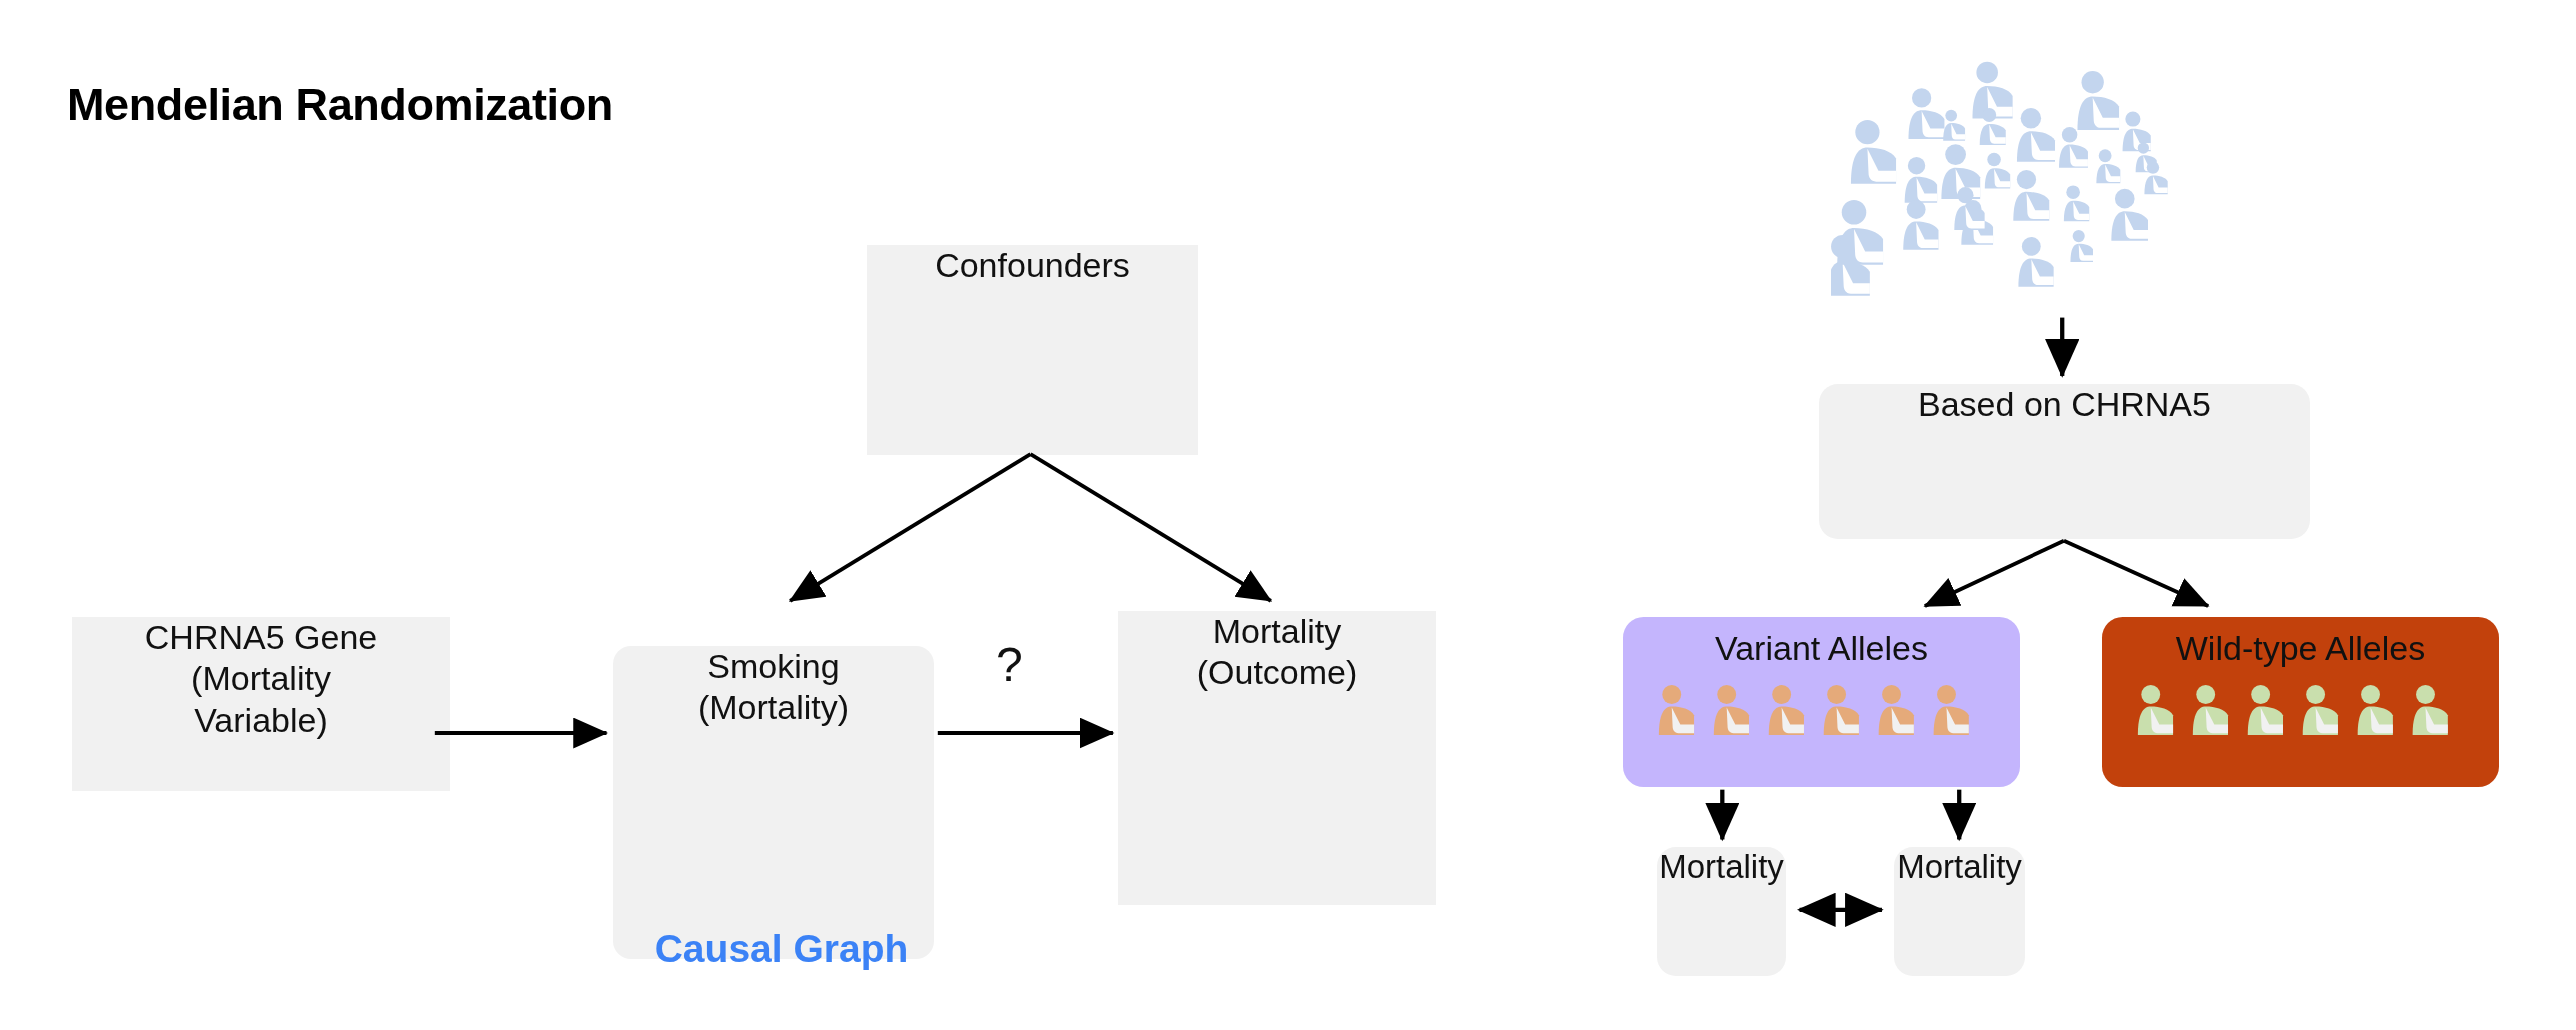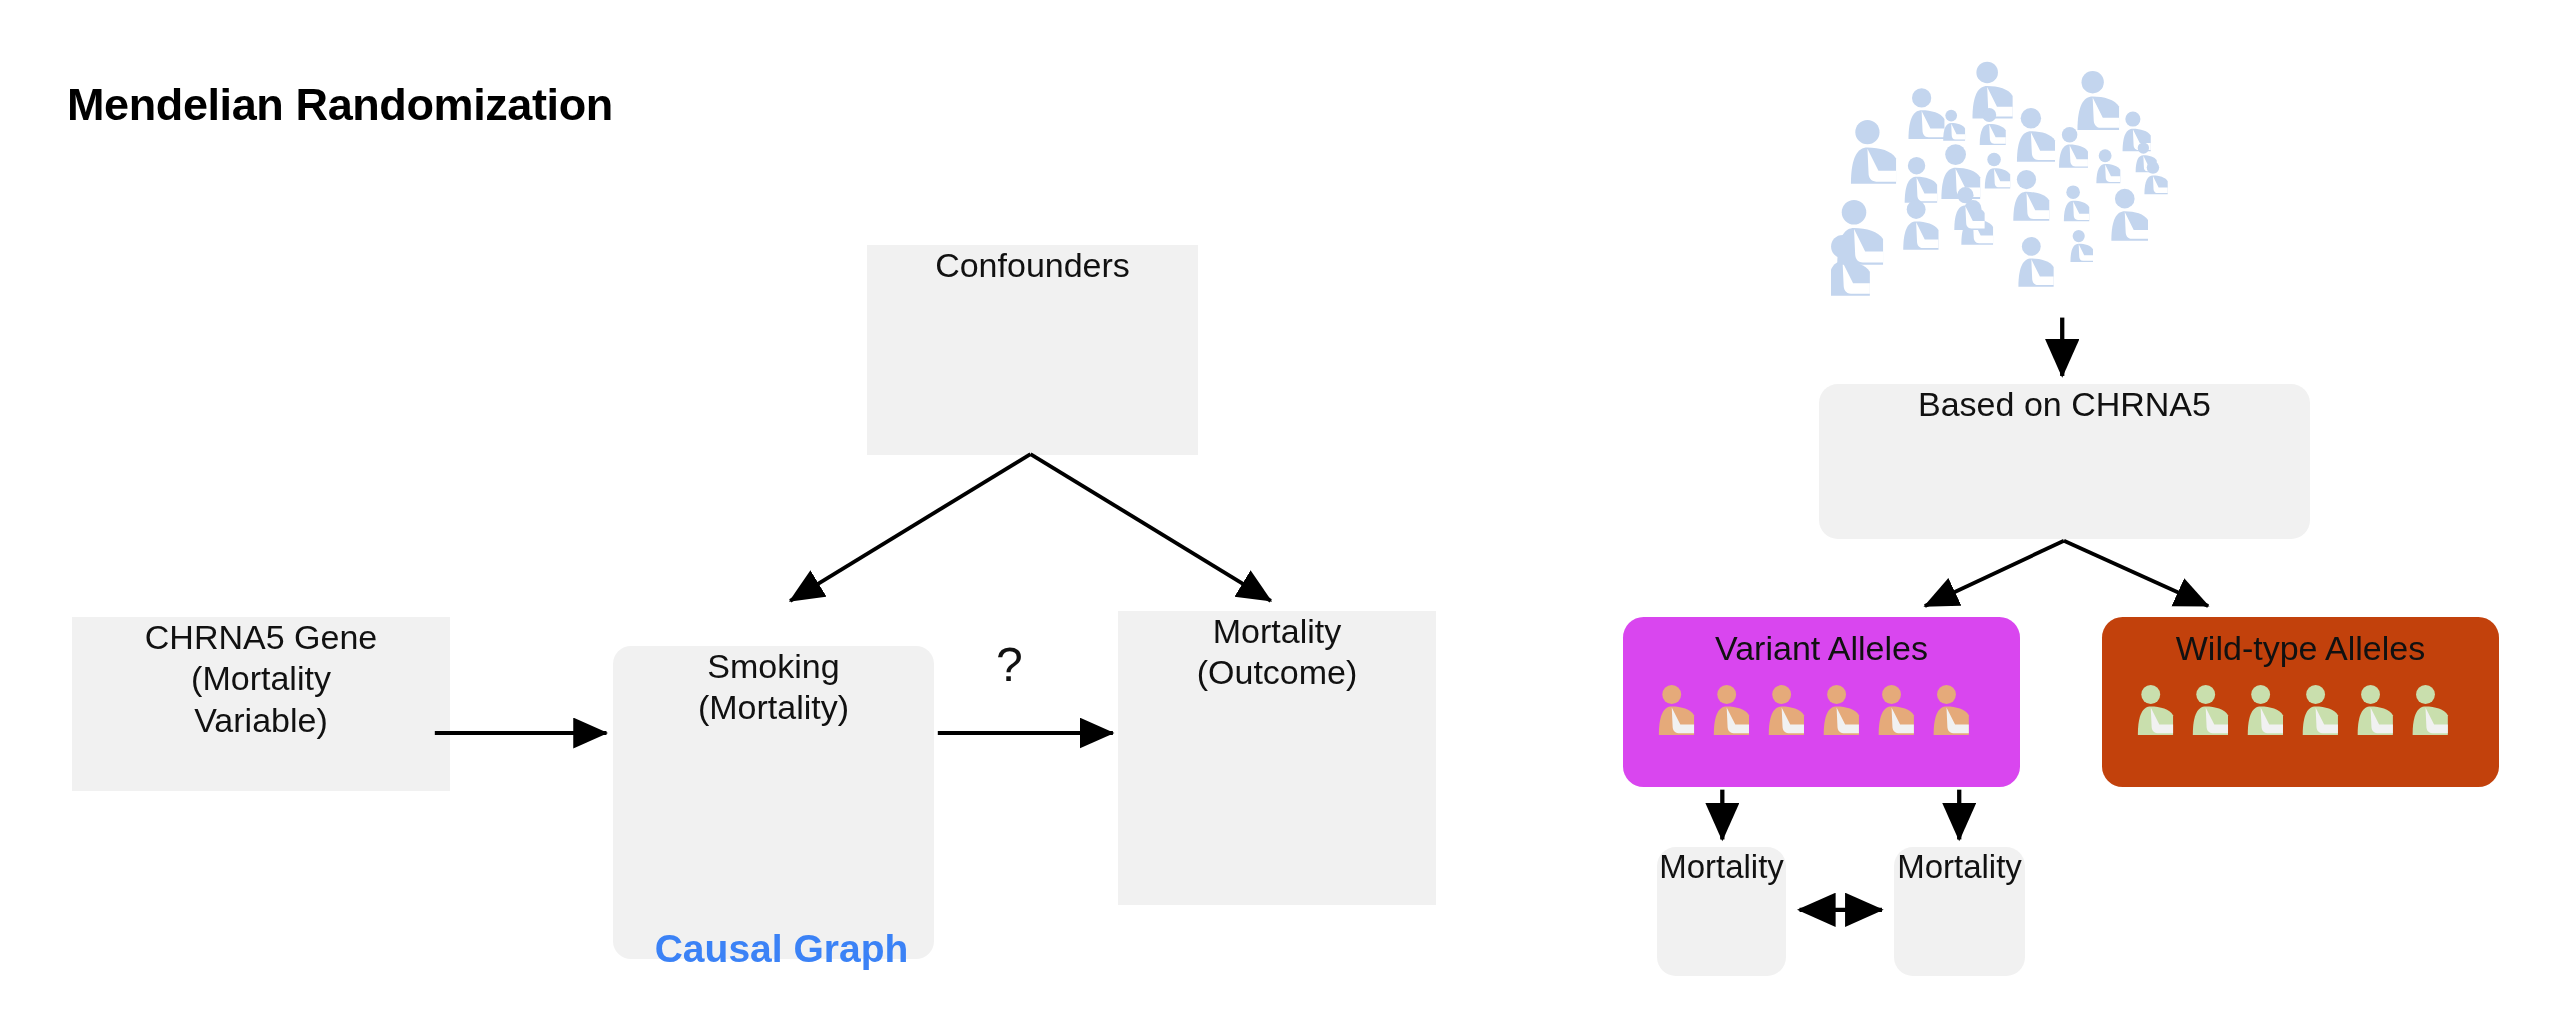--- a/index.html
+++ b/index.html
@@ -23,21 +23,21 @@
   #gene-node  {left:72px; top:617px;width:378px;height:174px;}
   #smoking    {left:613px;top:646px;width:321px;height:313px;border-radius:18px;}
   #mortality-outcome{left:1118px;top:611px;width:318px;height:294px;}
 
   #causal-graph-caption{position:absolute;left:584px;top:927px;width:395px;
         text-align:center;font-size:39px;color:#3b82f6;font-weight:bold;}
 
   
   #random-alloc{left:1819px;top:384px;width:491px;height:155px;font-size:34px;}
   #variant-box {left:1623px;top:617px;width:397px;height:170px;border-radius:20.6px;
-                background:#d946ef;position:absolute;box-sizing:border-box;}
+                background:#c4b5fd;position:absolute;box-sizing:border-box;}
   #wild-box    {left:2102px;top:617px;width:397px;height:170px;border-radius:20.6px;
                 background:#c2410c;position:absolute;box-sizing:border-box;}
   .allele-label{text-align:center;font-size:34px;color:#111;padding-top:13.7px;
                 line-height:1;white-space:nowrap;}
   .allele-row{display:flex;justify-content:center;align-items:flex-end;gap:8.6px;
               margin-top:8.6px;}
 
   #mortality-left {left:1657px;top:847px;width:129px;height:129px;font-size:33px;}
   #mortality-right{left:1894px;top:847px;width:131px;height:129px;font-size:33px;}
 

